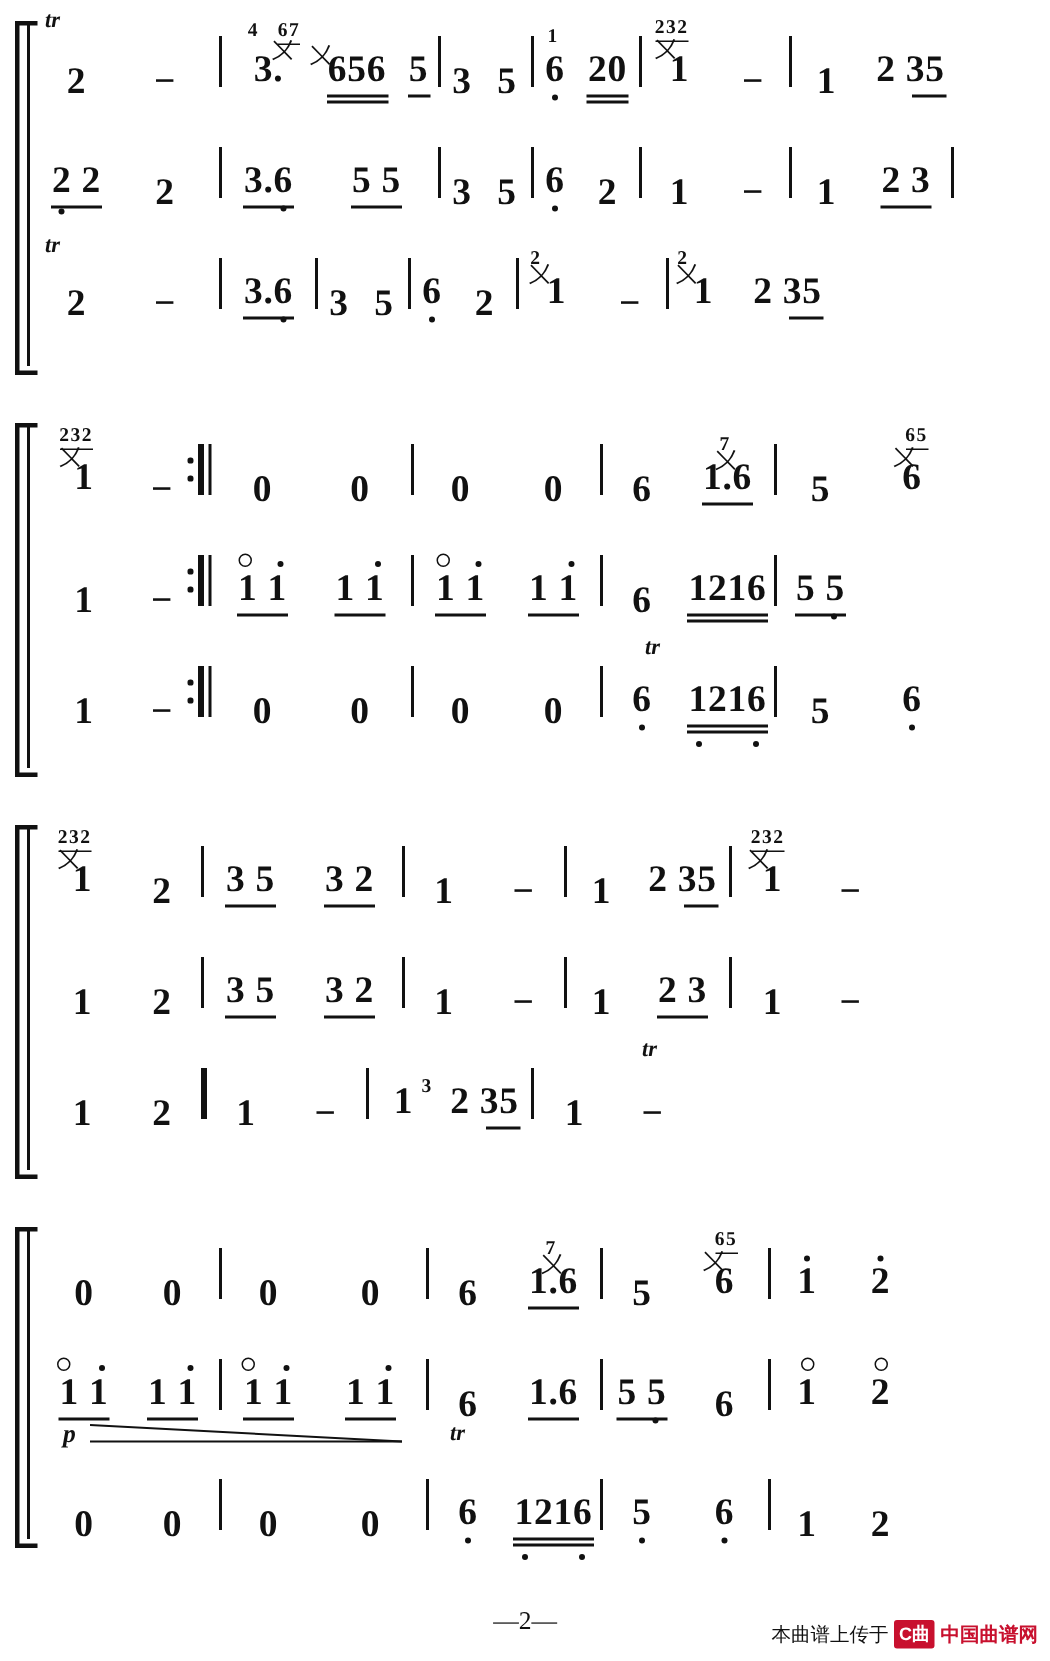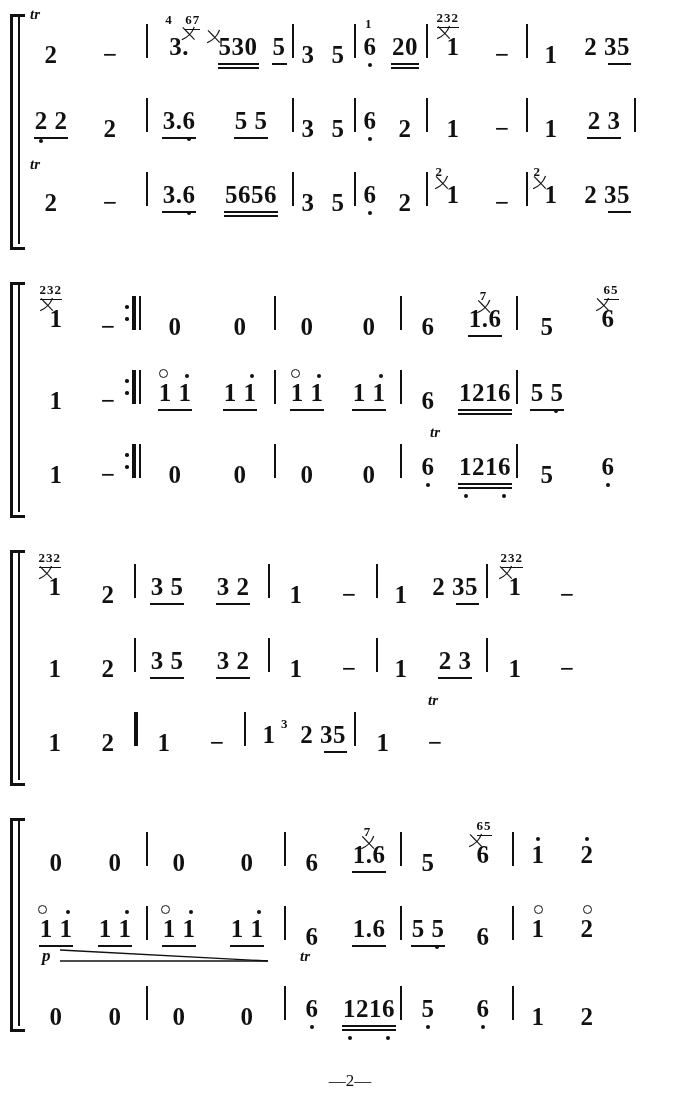--- a/index.html
+++ b/index.html
@@ -269,21 +269,21 @@
       <div class="bar"></div>
       <div class="cell" style="width:62px;">
         <span class="ng">
           <span class="timesig">4</span>
           <span class="grace" style="left:18px;top:-22px;">67</span>
           <span class="curl" style="left:14px;top:-9px;">〤</span>
           <span class="num">3.</span>
         </span>
       </div>
       <div class="cell" style="width:56px;">
-        <span class="ng"><span class="curl" style="left:-10px;top:-6px;">〤</span><span class="num">530</span><span class="uline u1"></span><span class="uline u2"></span></span>
+        <span class="ng"><span class="curl" style="left:-10px;top:-6px;">〤</span><span class="num">656</span><span class="uline u1"></span><span class="uline u2"></span></span>
       </div>
       <div class="cell" style="width:26px;">
         <span class="ng"><span class="num">5</span><span class="uline u1"></span></span>
       </div>
       <div class="bar"></div>
       <div class="cell" style="width:28px;">
           <span class="num">3</span>
         </div>
       <div class="cell" style="width:32px;">
           <span class="num">5</span>
@@ -360,23 +360,20 @@
       <span class="tr" style="left:30px;top:2px;">tr</span>
       <div class="cell" style="width:46px;">
           <span class="num">2</span>
         </div>
       <div class="cell" style="width:72px;">
           <span class="num">−</span>
         </div>
       <div class="bar"></div>
       <div class="cell" style="width:62px;">
         <span class="ng"><span class="num">3.6</span><span class="uline u1"></span><span class="odot-dn" style="left:78%;"></span></span>
-      </div>
-      <div class="cell" style="width:82px;">
-        <span class="ng"><span class="num">5656</span><span class="uline u1"></span><span class="uline u2"></span></span>
       </div>
       <div class="bar"></div>
       <div class="cell" style="width:28px;">
           <span class="num">3</span>
         </div>
       <div class="cell" style="width:32px;">
           <span class="num">5</span>
         </div>
       <div class="bar"></div>
       <div class="cell" style="width:28px;">
@@ -759,14 +756,19 @@
           <span class="num">1</span>
         </div>
       <div class="cell" style="width:50px;">
           <span class="num">2</span>
         </div>
     </div>
   </div>
 
   <div class="footer">—2—</div>
 
+  <div class="credit">
+    <span>本曲谱上传于</span>
+    <span class="logo">C曲</span>
+    <span class="site">中国曲谱网</span>
+  </div>
 
 </div>
 
 </body></html>

